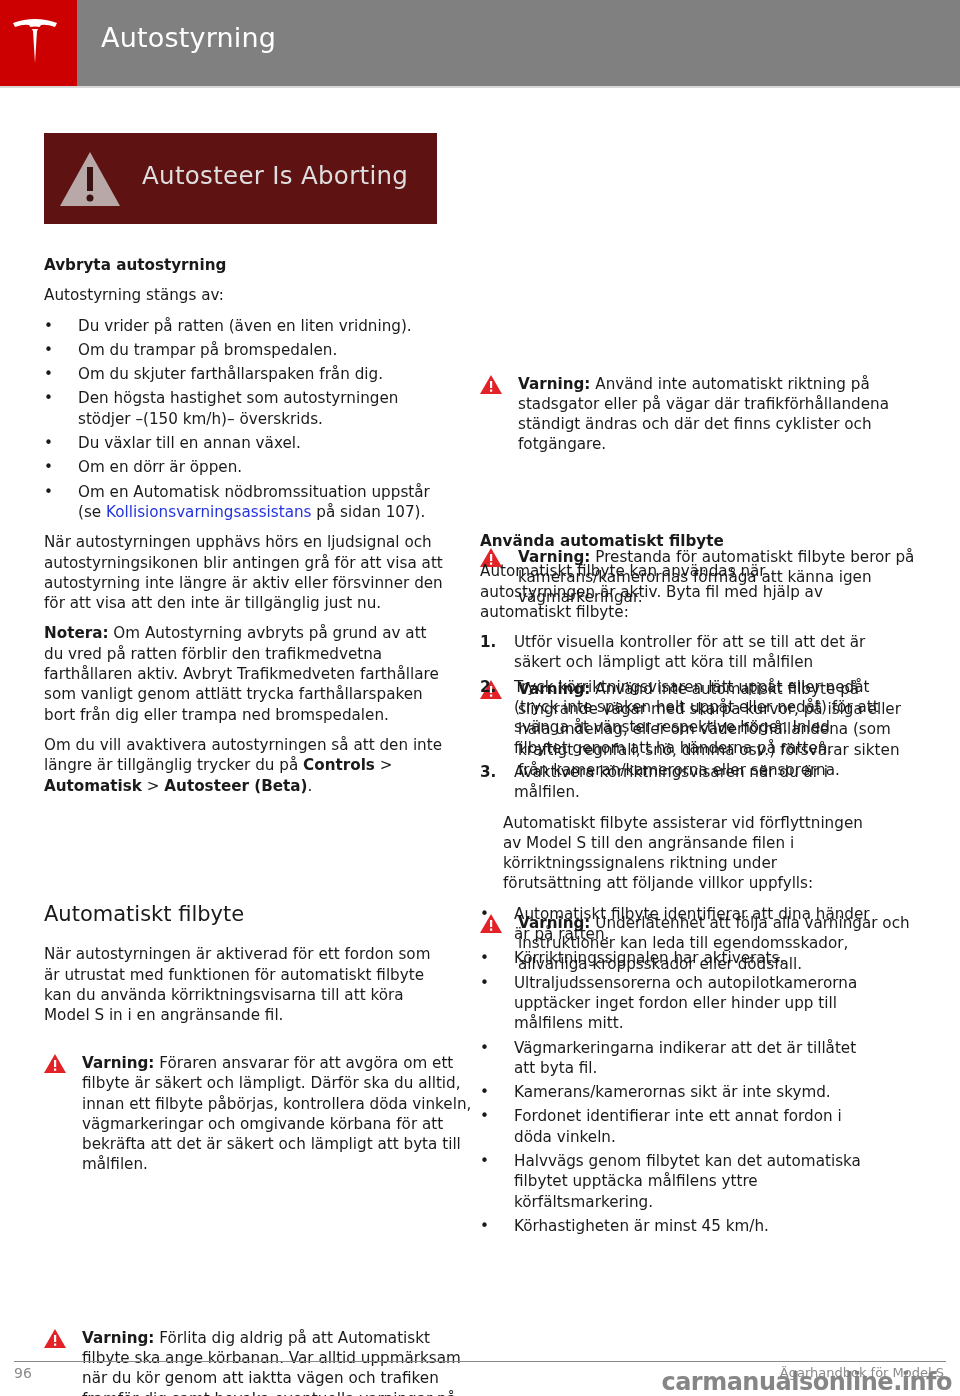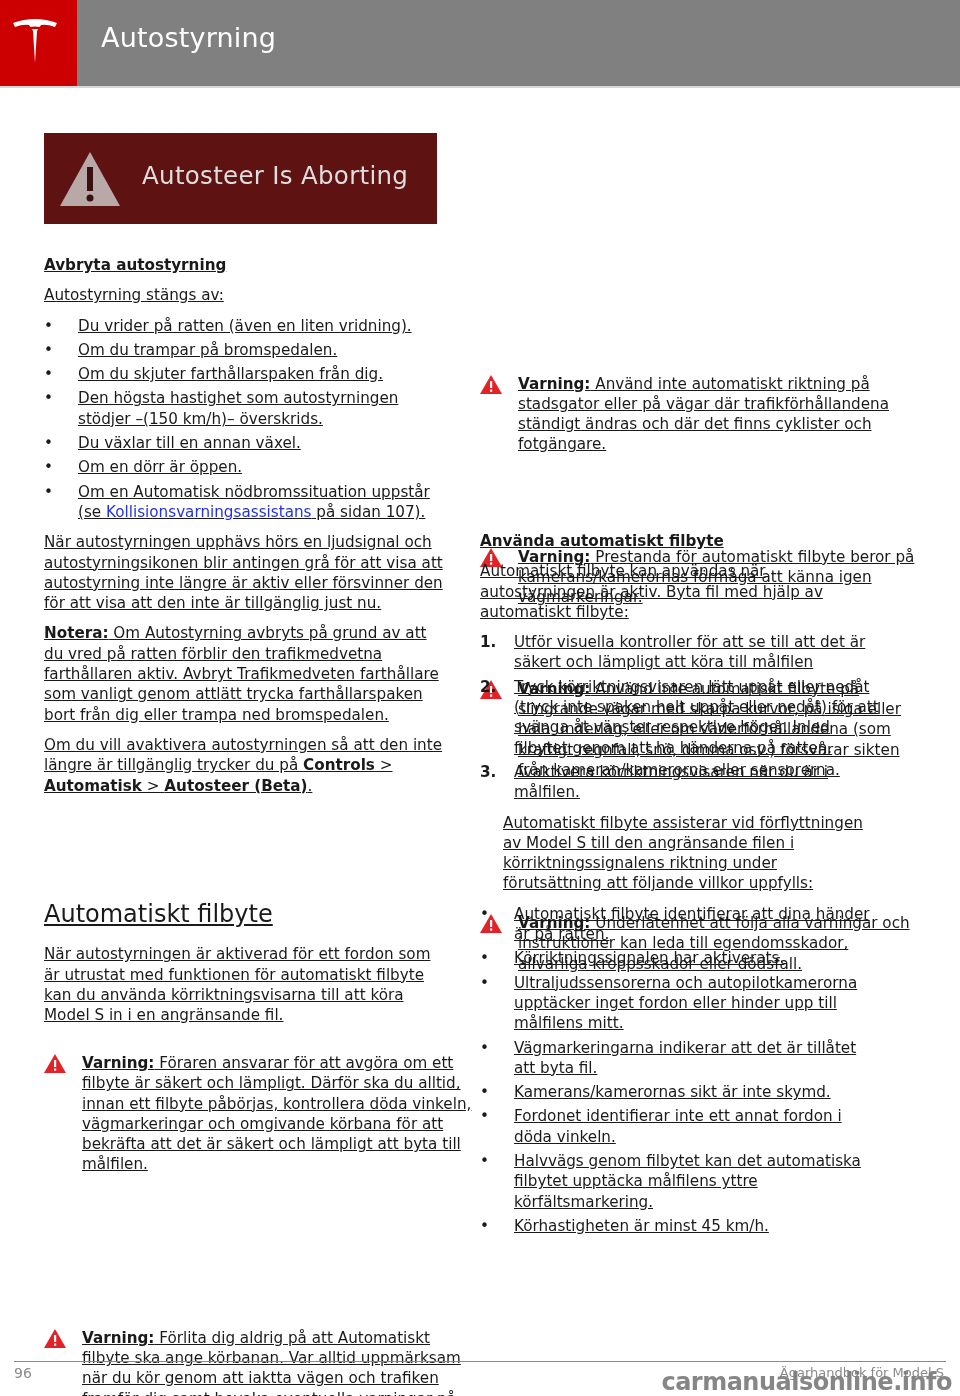--- a/index.html
+++ b/index.html
@@ -15,23 +15,23 @@
   .header-rule { position: absolute; left: 0; top: 86px; width: 960px; height: 2px; background: #d8d8d8; }
 
   .col { position: absolute; top: 0; font-size: 15.2px; line-height: 20.3px; }
   .col-left { left: 44px; width: 400px; }
   .col-right { left: 480px; width: 400px; }
 
   .banner { position: absolute; left: 44px; top: 133px; width: 393px; height: 91px; background: #5e1212; }
   .banner svg { position: absolute; left: 14px; top: 17px; }
   .banner-text { position: absolute; left: 98px; top: 28px; color: #dedede; font-size: 24.5px; font-weight: normal; letter-spacing: 0.3px; }
 
-  .block { position: absolute; text-decoration: underline; }
+  .block { position: absolute; }
   .sub-h { font-weight: bold; font-size: 15.2px; }
-  .h2 { font-size: 24px; }
+  .h2 { font-size: 21px; }
   .bold { font-weight: bold; }
   .link { color: #2233dd; }
   .bullets, .numbered { margin: 0; padding: 0; list-style: none; }
   .bullets li, .numbered li { position: relative; padding-left: 34px; margin-bottom: 4px; }
   .bullets li .dot { position: absolute; left: 0; top: 0; }
   .numbered li .num { position: absolute; left: 0; top: 0; font-weight: bold; }
   .warn { position: relative; padding-left: 38px; }
   .warn svg { position: absolute; left: 0; top: 1px; }
   .warn .label { font-weight: bold; }
 

